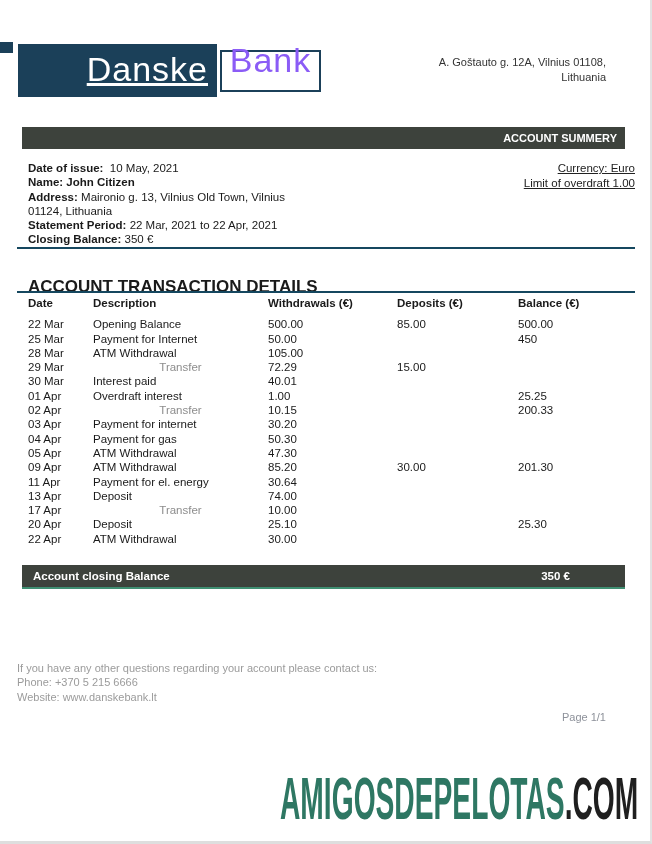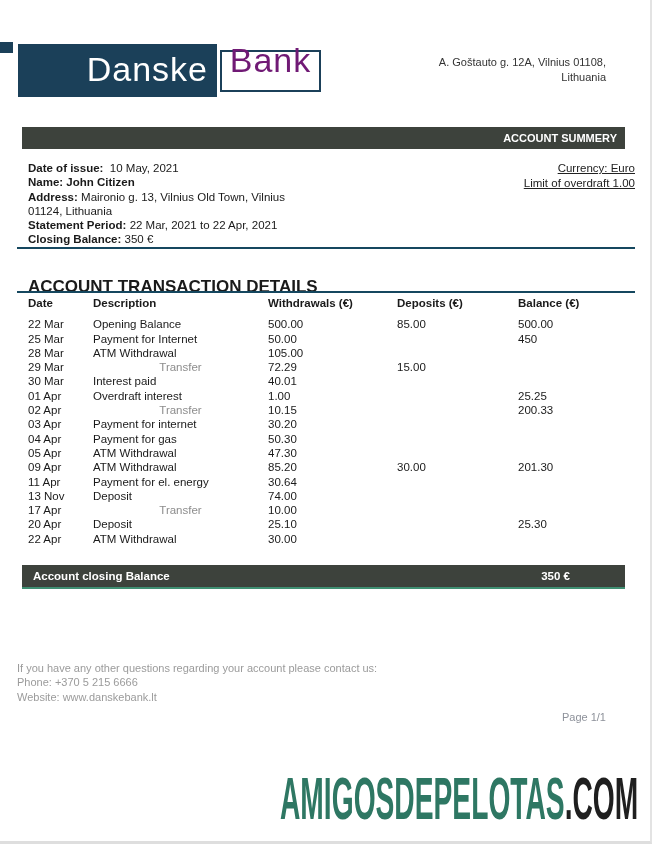--- a/index.html
+++ b/index.html
@@ -10,25 +10,25 @@
     border-right:2px solid #e3e3e3; border-bottom:3px solid #dedede;
   }
   
   .corner-mark{ position:absolute; left:0; top:42px; width:13px; height:11px; background:#1b4059; }
 
   
   .logo{ position:absolute; left:18px; top:44px; display:flex; align-items:center; }
   .logo-danske{
     width:199px; height:53px; background:#1b4059; color:#ffffff;
     display:flex; align-items:center; justify-content:flex-end;
-    font-size:34px; letter-spacing:1px; padding-right:9px; padding-bottom:3px;
+    font-size:34px; letter-spacing:1px; padding-right:9px; padding-bottom:3px;text-decoration:underline;
   }
   .logo-bank{
     width:101px; height:42px; background:#ffffff; border:2px solid #1b4059;
-    color:#701a75; display:flex; align-items:center; justify-content:center;
+    color:#8b5cf6; display:flex; align-items:center; justify-content:center;
     font-size:34px; letter-spacing:1px; margin-left:3px; padding-bottom:20px;
   }
 
   
   .bank-address{
     position:absolute; right:44px; top:55px; text-align:right;
     font-size:11px; line-height:15px; color:#333;
   }
 
   
@@ -214,21 +214,21 @@
 
     <div class="t-row">
       <div>11 Apr</div>
       <div>Payment for el. energy</div>
       <div>30.64</div>
       <div></div>
       <div></div>
     </div>
 
     <div class="t-row">
-      <div>13 Nov</div>
+      <div>13 Apr</div>
       <div>Deposit</div>
       <div>74.00</div>
       <div></div>
       <div></div>
     </div>
 
     <div class="t-row">
       <div>17 Apr</div>
       <div class="muted">Transfer</div>
       <div>10.00</div>

